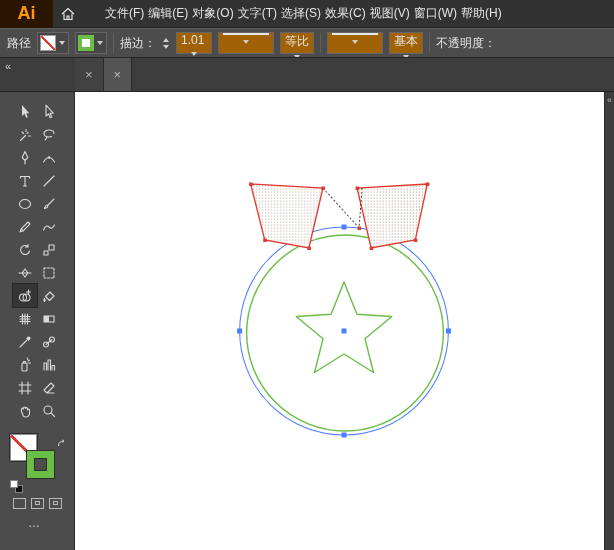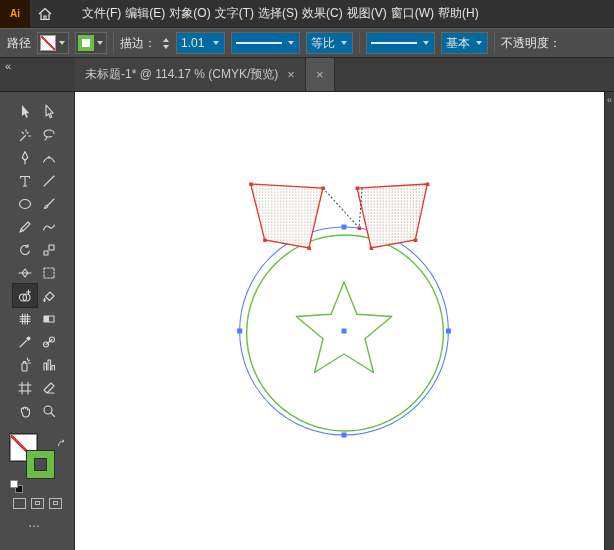--- a/index.html
+++ b/index.html
@@ -2,35 +2,35 @@
 <html style="--chrome-dark: #323232; --chrome: #4c4c4c; --canvas-bg: #ffffff; --text-light: #e4e4e4; --accent-green: #6abe45; --selection-blue: #4a7dff; --anchor-red: #e0392e; --pattern-dot: #a98a71; --logo-orange: #ff9a00; --logo-bg: #2a1500;"><head>
 <meta charset="utf-8">
 <style>
   * { box-sizing: border-box; margin: 0; padding: 0; }
   html,body { width:614px; height:550px; overflow:hidden; }
   body { font-family:"Liberation Sans","DejaVu Sans",sans-serif; background:#4c4c4c; }
   .app { position:relative; width:614px; height:550px; display:flex; flex-direction:column; }
 
   
   .menubar { height:28px; flex:0 0 auto; background:var(--chrome-dark); display:flex; align-items:center; color:var(--text-light); font-size:12px; border-bottom:1px solid #222; }
-  .ai-logo { width:30px; height:28px; background:var(--logo-bg); color:var(--logo-orange); font-weight:bold; font-size:10px; display:flex; align-items:center; justify-content:center; }
+  .ai-logo { width:53px; height:28px; background:var(--logo-bg); color:var(--logo-orange); font-weight:bold; font-size:18px; display:flex; align-items:center; justify-content:center; }
   .home-btn { width:30px; height:28px; display:flex; align-items:center; justify-content:center; }
   .menu-items { display:flex; gap:4px; margin-left:22px; white-space:nowrap; }
   .menu-item { cursor:default; }
 
   
   .controlbar { height:30px; flex:0 0 auto; background:var(--chrome); border-top:1px solid #5e5e5e; border-bottom:1px solid #262626; display:flex; align-items:center; padding:0 7px; gap:6px; font-size:12px; color:var(--text-light); white-space:nowrap; overflow:hidden; }
   .cb-sep { width:1px; height:20px; background:#3a3a3a; border-right:1px solid #5e5e5e; flex:0 0 auto; }
   .swatch-group { display:flex; align-items:center; height:22px; border:1px solid #656565; background:#464646; padding:1px 2px; gap:2px; }
   .none-swatch { width:16px; height:16px; border:1px solid #9a9a9a;
      background-color:#fff;
      background-image:linear-gradient(to top right, transparent 44%, var(--anchor-red) 44%, var(--anchor-red) 56%, transparent 56%); }
   .stroke-swatch { width:16px; height:16px; border:4px solid var(--accent-green); background:#fff; }
   .caret { width:0; height:0; border-left:3.5px solid transparent; border-right:3.5px solid transparent; border-top:4px solid #cfcfcf; margin:0 1px; }
-  .dd { display:flex; align-items:center; height:22px; border:1px solid #656565; background:#0369a1; padding:0 4px; gap:5px; }
+  .dd { display:flex; align-items:center; height:22px; border:1px solid #656565; background:#a16207; padding:0 4px; gap:5px;flex-direction:column; }
   .hline { display:inline-block; width:46px; height:2px; background:#e8e8e8; }
   .stepper { display:flex; flex-direction:column; gap:3px; padding:0 1px; }
   .tri-up { width:0; height:0; border-left:3.5px solid transparent; border-right:3.5px solid transparent; border-bottom:4px solid #cfcfcf; }
   .tri-down { width:0; height:0; border-left:3.5px solid transparent; border-right:3.5px solid transparent; border-top:4px solid #cfcfcf; }
   .val { min-width:26px; text-align:left; }
 
   
   .tabbar { height:34px; flex:0 0 auto; background:#3c3c3c; display:flex; align-items:stretch; border-bottom:1px solid #232323; font-size:12px; color:#c9c9c9; }
   .tab-gutter { width:75px; flex:0 0 auto; padding:2px 0 0 5px; color:#cfcfcf; font-size:11px; }
   .tab { display:flex; align-items:center; gap:9px; padding:0 10px; background:#424242; border-right:1px solid #2a2a2a; white-space:nowrap; }
@@ -131,21 +131,20 @@
     </div>
     <div class="cb-sep"></div>
     <span>不透明度：</span>
   </div>
 
   <div class="tabbar">
     <div class="tab-gutter">
       <span>«</span>
     </div>
     <div class="tab">
-      <span>未标题-1* @ 114.17 % (CMYK/预览)</span>
       <span class="tab-close">×</span>
     </div>
     <div class="tab active">
       <span class="tab-close">×</span>
     </div>
   </div>
 
   <div class="main">
 
     <div class="toolbar">

